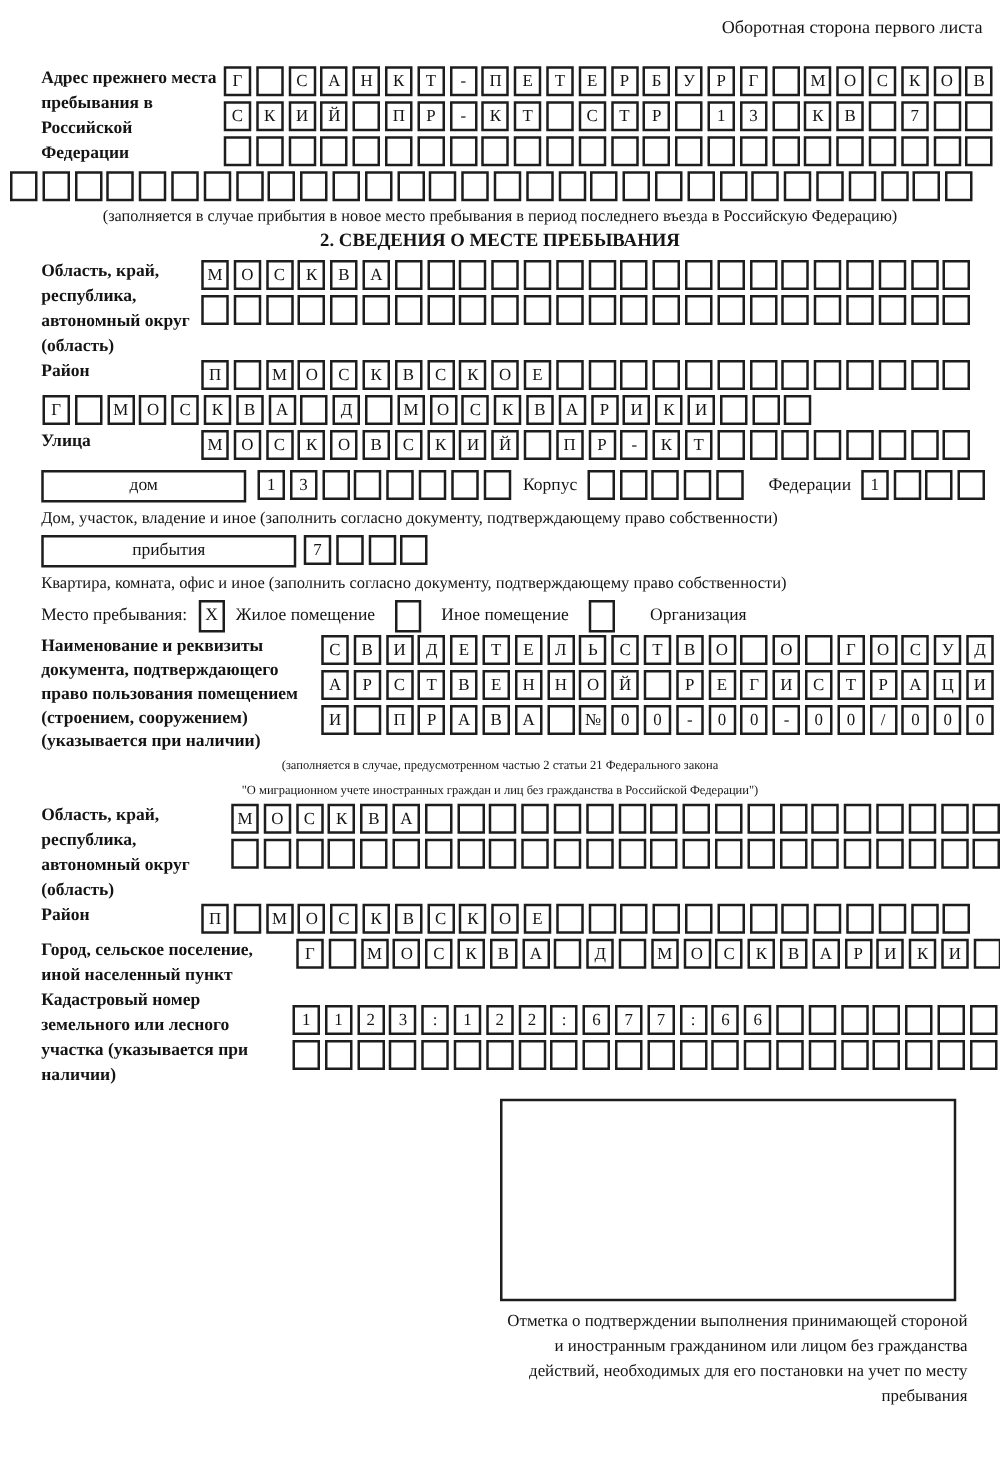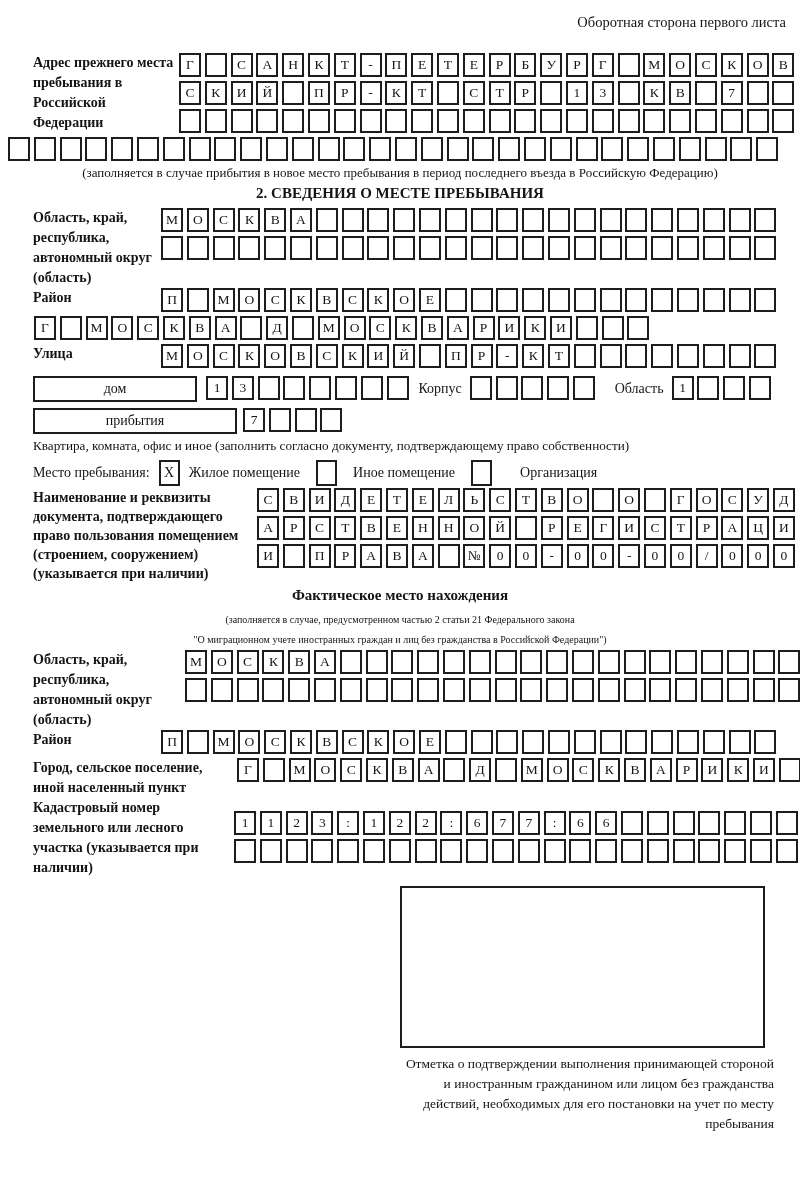--- a/index.html
+++ b/index.html
@@ -342,28 +342,29 @@
         <span class="cell"></span>
       </div>
     <div class="inline-lab gap6">Корпус</div>
     <div class="box-row gap8">
         <span class="cell"></span>
         <span class="cell"></span>
         <span class="cell"></span>
         <span class="cell"></span>
         <span class="cell"></span>
       </div>
-    <div class="inline-lab gap16">Область</div>
+    <div class="inline-lab gap16">Федерации</div>
     <div class="box-row gap8">
         <span class="cell">1</span>
         <span class="cell"></span>
         <span class="cell"></span>
         <span class="cell"></span>
       </div>
   </div>
+  <div class="note-left">Дом, участок, владение и иное (заполнить согласно документу, подтверждающему право собственности)</div>
 
   <div class="dom-row">
     <div class="widebox w204 ml25">прибытия</div>
     <div class="box-row gap6">
         <span class="cell">7</span>
         <span class="cell"></span>
         <span class="cell"></span>
         <span class="cell"></span>
       </div>
   </div>
@@ -447,21 +448,20 @@
           <span class="cell">0</span>
           <span class="cell">0</span>
           <span class="cell">/</span>
           <span class="cell">0</span>
           <span class="cell">0</span>
           <span class="cell">0</span>
         </div>
     </div>
   </div>
 
-  <div class="sec-title">Фактическое место нахождения</div>
   <div class="s3-note">(заполняется в случае, предусмотренном частью 2 статьи 21 Федерального закона</div>
   <div class="s3-note mb2">"О миграционном учете иностранных граждан и лиц без гражданства в Российской Федерации")</div>
 
   <div class="flexrow">
     <div class="lab ml25 b148">Область, край, республика, автономный округ (область)</div>
     <div class="rows">
       <div class="box-row">
           <span class="cell">М</span>
           <span class="cell">О</span>
           <span class="cell">С</span>

